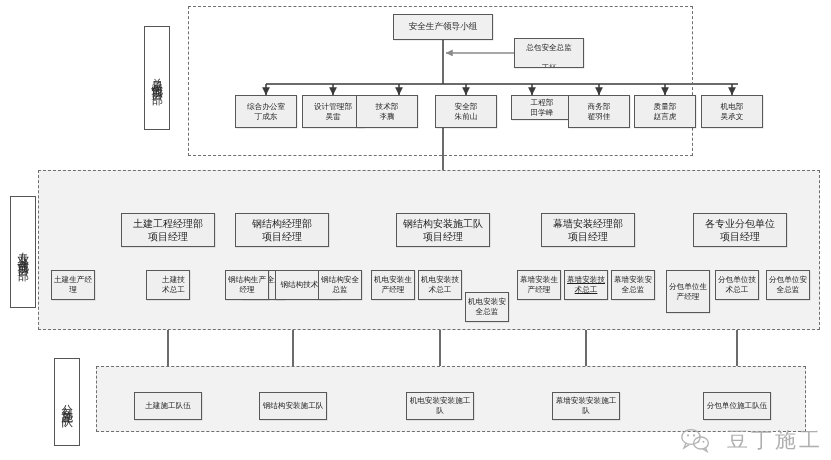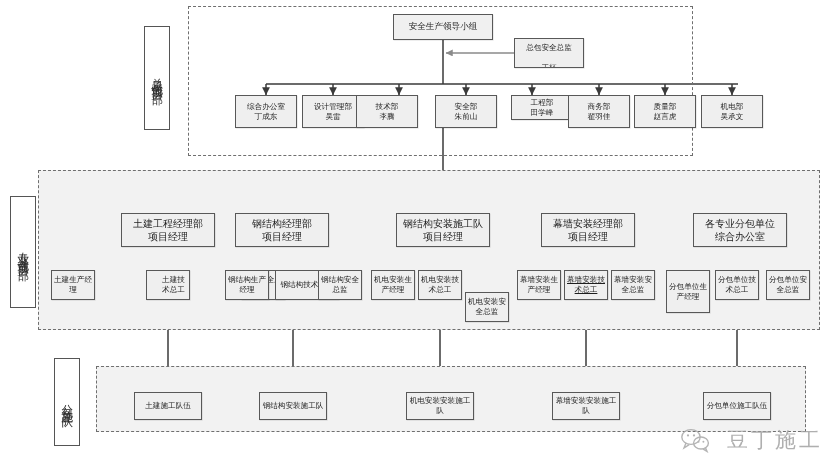--- a/index.html
+++ b/index.html
@@ -235,21 +235,21 @@
       <div class="node lg" style="left: 396px; top: 213px; width: 94px; height: 34px;">
         <span class="txt">钢结构安装施工队
 项目经理</span>
       </div>
       <div class="node lg" style="left: 541px; top: 213px; width: 94px; height: 34px;">
         <span class="txt">幕墙安装经理部
 项目经理</span>
       </div>
       <div class="node lg" style="left: 693px; top: 213px; width: 94px; height: 34px;">
         <span class="txt">各专业分包单位
-综合办公室</span>
+项目经理</span>
       </div>
     </div>
 
   <div id="staff-row">
       <div class="node" style="left: 51px; top: 270px; width: 44px; height: 30px;">
         <span class="txt">土建生产经理</span>
       </div>
       <div class="node" style="left: 146px; top: 270px; width: 44px; height: 30px; padding-left: 12px;">
         <span class="txt">土建技术总工</span>
       </div>

